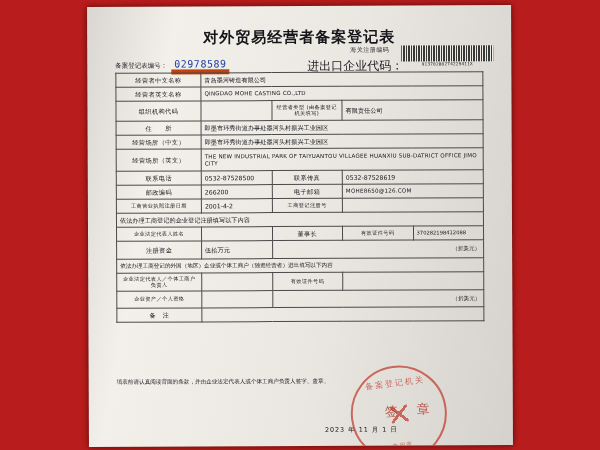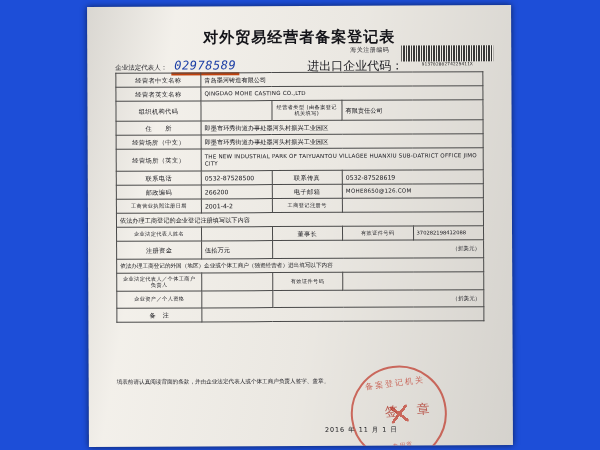--- a/index.html
+++ b/index.html
@@ -3,21 +3,21 @@
 <meta charset="utf-8">
 <style>
   html,body{margin:0;padding:0;}
   body{
     width:600px;height:450px;overflow:hidden;
     background:#2e2e2e;
     font-family:"DejaVu Sans","Liberation Sans",sans-serif;
   }
   #sheet{
     position:absolute;left:0;top:0;width:600px;height:450px;
-    background:#1d4ed8;
+    background:#b91c1c;
   }
   
   .paper{
     position:absolute;
     left:88px;top:6px;width:424px;height:440px;
     background:#f2efe9;
     box-shadow:0 0 6px rgba(0,0,0,.6);
     overflow:hidden;
     transform:rotate(-0.25deg);
   }
@@ -38,22 +38,22 @@
     font-size:6px;color:#2a2a2f;letter-spacing:.5px;
   }
   .regno-row{
     position:absolute;left:28px;top:52px;width:200px;
     font-size:6.5px;color:#1d1d22;
   }
   .regno-label{display:inline-block;}
   .regno-val{
     display:inline-block;margin-left:4px;
     color:#1c3fa6;font-family:"DejaVu Sans Mono","Liberation Mono",monospace;
-    font-size:12px;letter-spacing:.5px;
-    border-bottom:3px solid #c2410c;padding:0 3px;font-style:italic;
+    font-size:10px;letter-spacing:.5px;
+    border-bottom:5px solid #c2410c;padding:0 3px;
   }
   .impexp{
     position:absolute;left:220px;top:52px;font-size:12px;color:#1d1d22;
   }
   .barcode{
     position:absolute;right:18px;top:40px;
     width:92px;height:16px;
     background:repeating-linear-gradient(90deg,#1a1a1a 0 1px,#f2efe9 1px 2px,#1a1a1a 2px 3.4px,#f2efe9 3.4px 5px);
     opacity:.85;
   }
@@ -133,21 +133,21 @@
 <div id="sheet">
   <div class="paper">
 
     <div class="title">对外贸易经营者备案登记表</div>
     <div class="subtitle">海关注册编码</div>
 
     <div class="barcode"></div>
     <div class="barcode-num">91370280274229411X</div>
 
     <div class="regno-row">
-      <span class="regno-label">企业法定代表人：</span><span class="regno-val">02978589</span>
+      <span class="regno-label">备案登记表编号：</span><span class="regno-val">02978589</span>
     </div>
     <div class="impexp">进出口企业代码：</div>
 
     <table class="form">
       <tbody>
           <tr>
         <td class="lab" style="width:78px">经营者中文名称</td>
         <td class="val" colspan="4">青岛墨河铸造有限公司</td>
       </tr>
       <tr>
@@ -232,21 +232,21 @@
 
     <div class="footnote">填表前请认真阅读背面的条款，并由企业法定代表人或个体工商户负责人签字、盖章。</div>
 
     <div class="stamp">
       <div class="stamp-top">备案登记机关</div>
       <div class="stamp-bottom">专用章</div>
     </div>
     <div class="sig">签　章</div>
 
     <div class="datearea">
-      <span>2016</span>
+      <span>2023</span>
       <span>年</span>
       <span>11</span>
       <span>月</span>
       <span>1</span>
       <span>日</span>
     </div>
 
   </div>
 </div>
 

